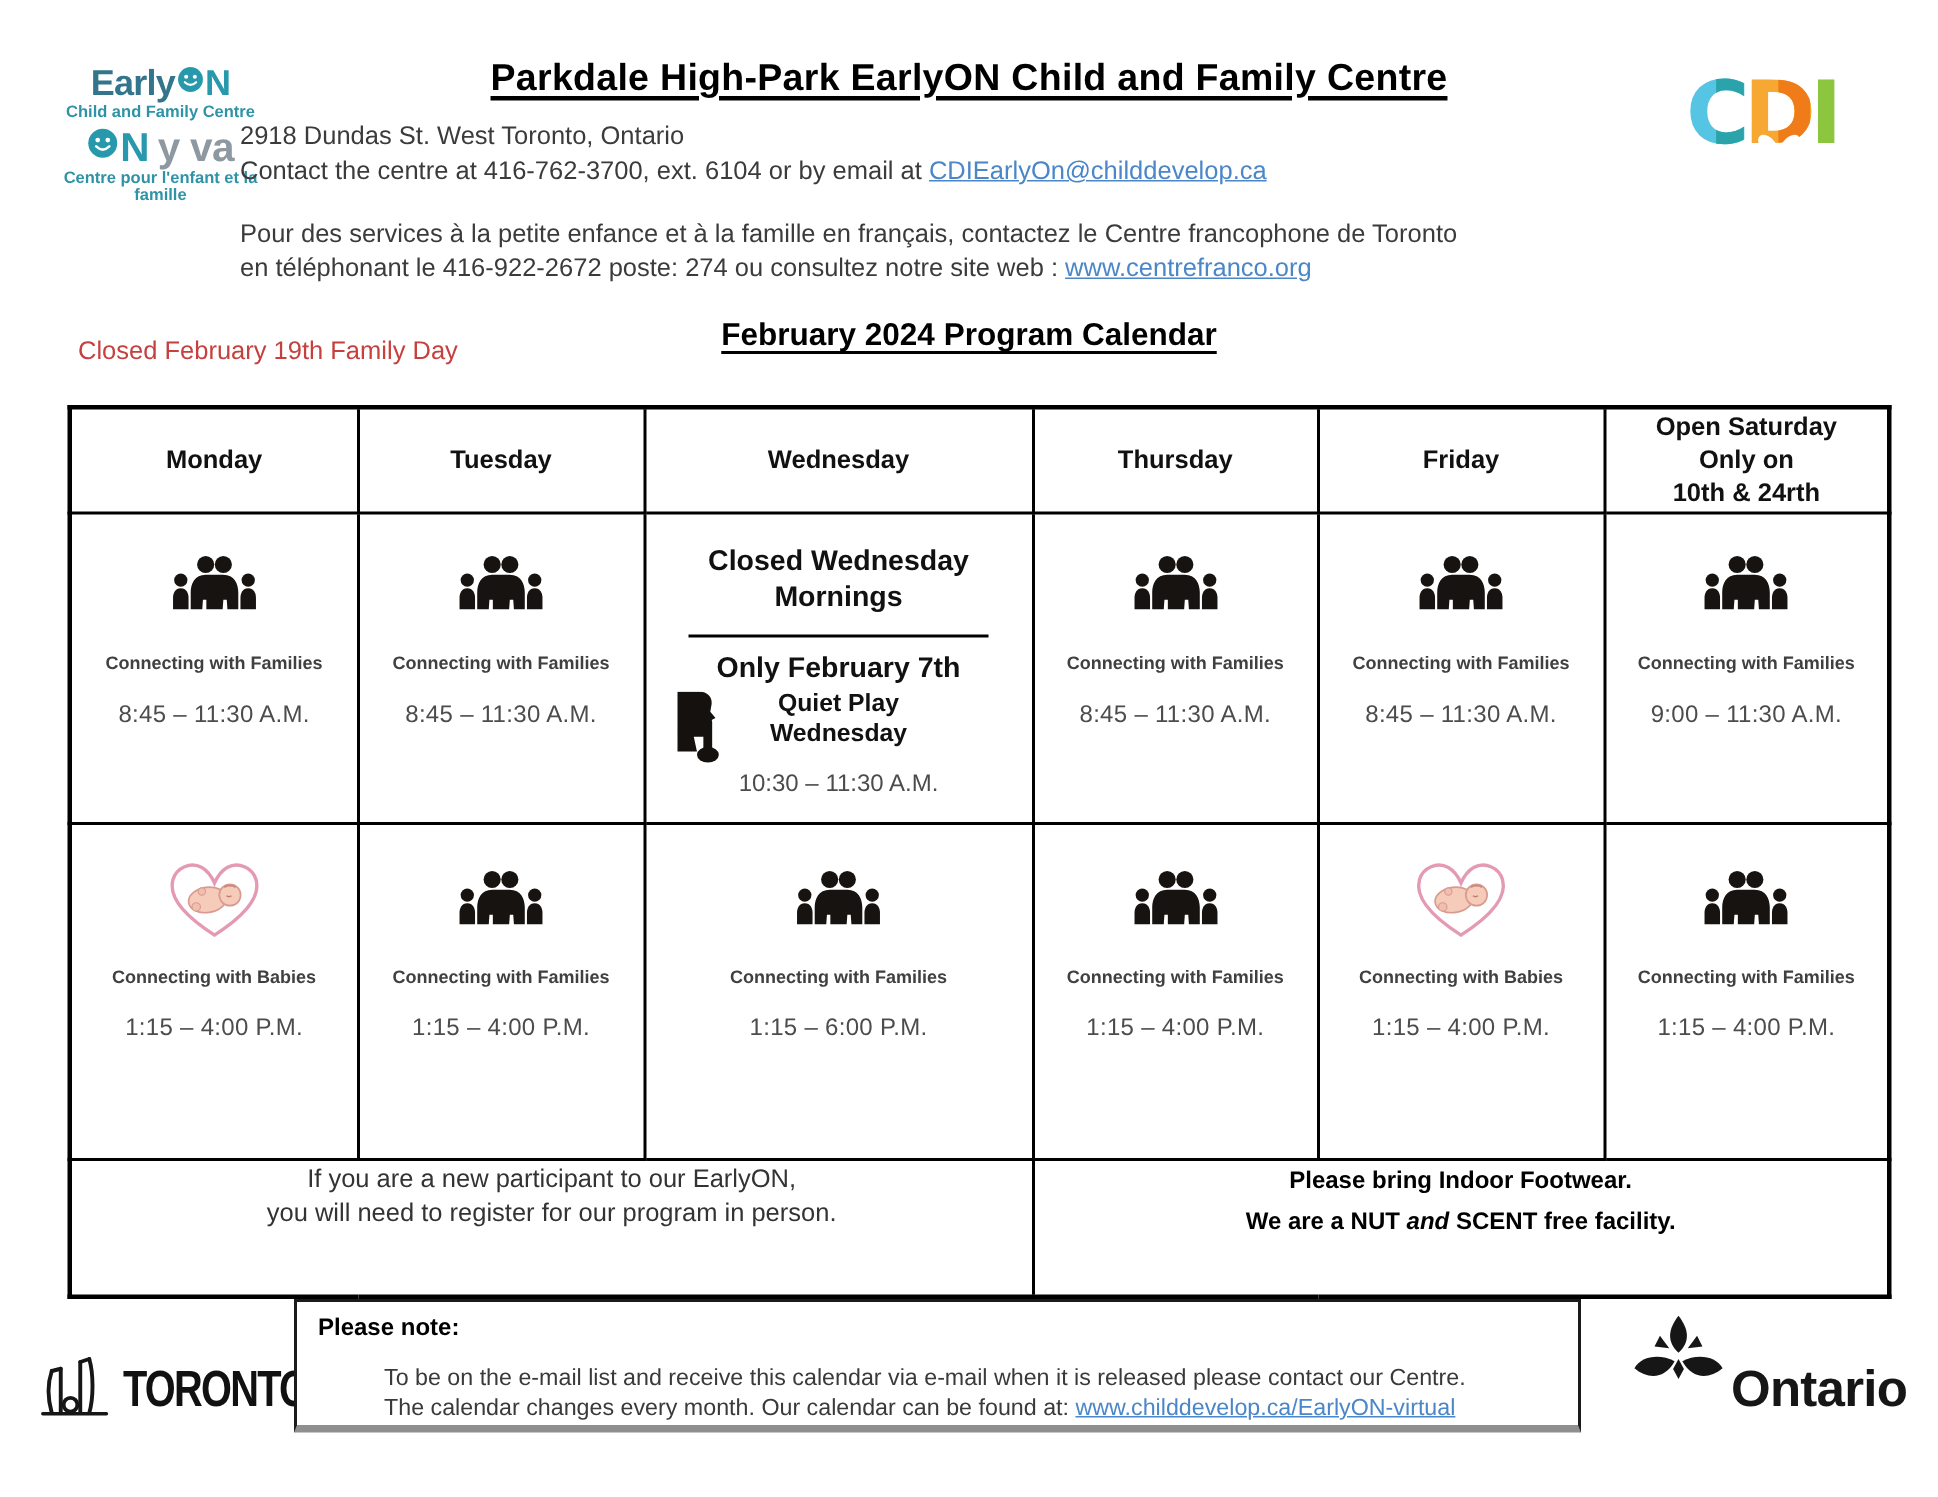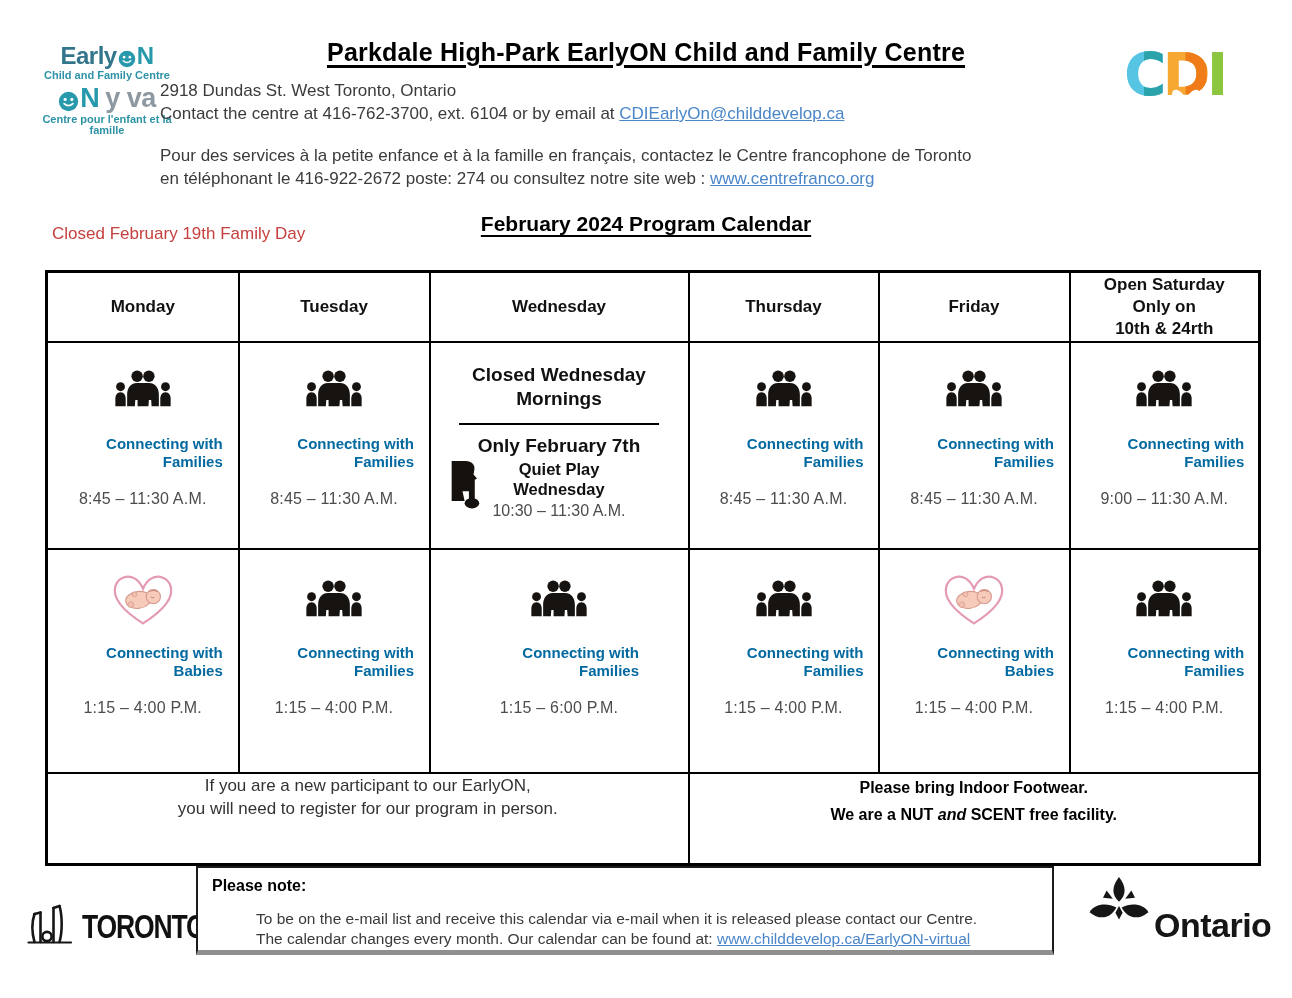--- a/index.html
+++ b/index.html
@@ -8,21 +8,21 @@
     font-family:"Liberation Sans","DejaVu Sans",sans-serif;color:#2b2b2b;overflow:hidden;
   }
   
   .main-title{
     position:absolute;top:38px;left:40px;width:1212px;text-align:center;
     font-size:25px;font-weight:800;color:#000;
     text-decoration:underline;text-decoration-thickness:2.5px;text-underline-offset:4px;
     letter-spacing:.2px;
   }
   .logo-earlyon{position:absolute;left:36px;top:44px;width:142px;text-align:center;line-height:1;}
-  .le-row{display:flex;justify-content:center;align-items:flex-end;gap:1px;}
+  .le-row{display:flex;justify-content:center;align-items:flex-start;gap:1px;}
   .le-word{font-size:24px;font-weight:800;color:#33758a;letter-spacing:-.5px;}
   .le-on{color:#2899ad;}
   .le-tag{font-size:11px;color:#2e93a6;margin-top:2px;font-weight:600;}
   .le-row2{margin-top:4px;}
   .le-onyva-n{font-size:27px;font-weight:800;color:#2899ad;letter-spacing:-.5px;}
   .le-yva{font-size:27px;font-weight:800;color:#8d98a1;margin-left:5px;letter-spacing:-.5px;}
   .addr-block{position:absolute;left:160px;top:79px;font-size:17px;color:#3b3b3b;line-height:23px;}
   .french-block{position:absolute;left:160px;top:144px;font-size:17px;color:#3b3b3b;line-height:23px;}
   a.doc-link{color:#4a86c8;text-decoration:underline;cursor:pointer;}
   
@@ -44,30 +44,30 @@
   table.cal th,table.cal td{border:2.5px solid #000;padding:0;vertical-align:top;}
   tr.hdr{height:70px;}
   tr.hdr th{vertical-align:middle;font-size:17px;font-weight:800;color:#111;}
   .sat-hdr{font-size:15.5px;line-height:1.3;}
   tr.row-am{height:207px;}
   tr.row-pm{height:224px;}
   tr.row-note{height:92px;}
   .cellbox{display:flex;flex-direction:column;align-items:center;height:100%;box-sizing:border-box;}
   .icon-slot-am{height:48px;display:flex;align-items:center;justify-content:center;margin-top:22px;}
   .icon-slot-pm{height:62px;display:flex;align-items:center;justify-content:center;margin-top:18px;}
-  .prog-name{font-size:15px;font-weight:800;color:#0369a1;text-align:right;line-height:1.2;
+  .prog-name{font-size:12px;font-weight:800;color:#404040;text-align:left;line-height:1.2;
     margin-top:22px;max-width:160px;}
   .prog-time{font-size:16px;color:#4c4c4c;margin-top:19px;letter-spacing:.2px;}
   
   .wed-cell{position:relative;}
   .wed-closed{font-size:19px;font-weight:800;color:#111;text-align:center;line-height:1.3;margin-top:20px;}
   .wed-divider{width:200px;height:2.5px;background:#000;margin:11px 0 10px 0;}
   .wed-only{font-size:19px;font-weight:800;color:#111;}
   .wed-prog{font-size:16.5px;font-weight:800;color:#111;line-height:1.2;margin-top:3px;text-align:center;}
-  .wed-time{font-size:16px;color:#4c4c4c;margin-top:2px;}
+  .wed-time{font-size:16px;color:#4c4c4c;margin-top:14px;}
   .shh-pos{position:absolute;left:18px;top:118px;}
   
   .note-left{display:flex;flex-direction:column;justify-content:center;align-items:center;
     height:100%;font-size:17px;color:#333;line-height:1.4;text-align:center;}
   .note-right{display:flex;flex-direction:column;justify-content:center;align-items:center;
     height:100%;font-size:16px;font-weight:800;color:#000;line-height:1.7;text-align:center;}
   .nut-and{font-style:italic;}
   
   .toronto-logo{position:absolute;left:26px;top:901px;display:flex;align-items:center;}
   .toronto-word{font-size:34px;font-weight:800;color:#111;letter-spacing:-1.5px;

